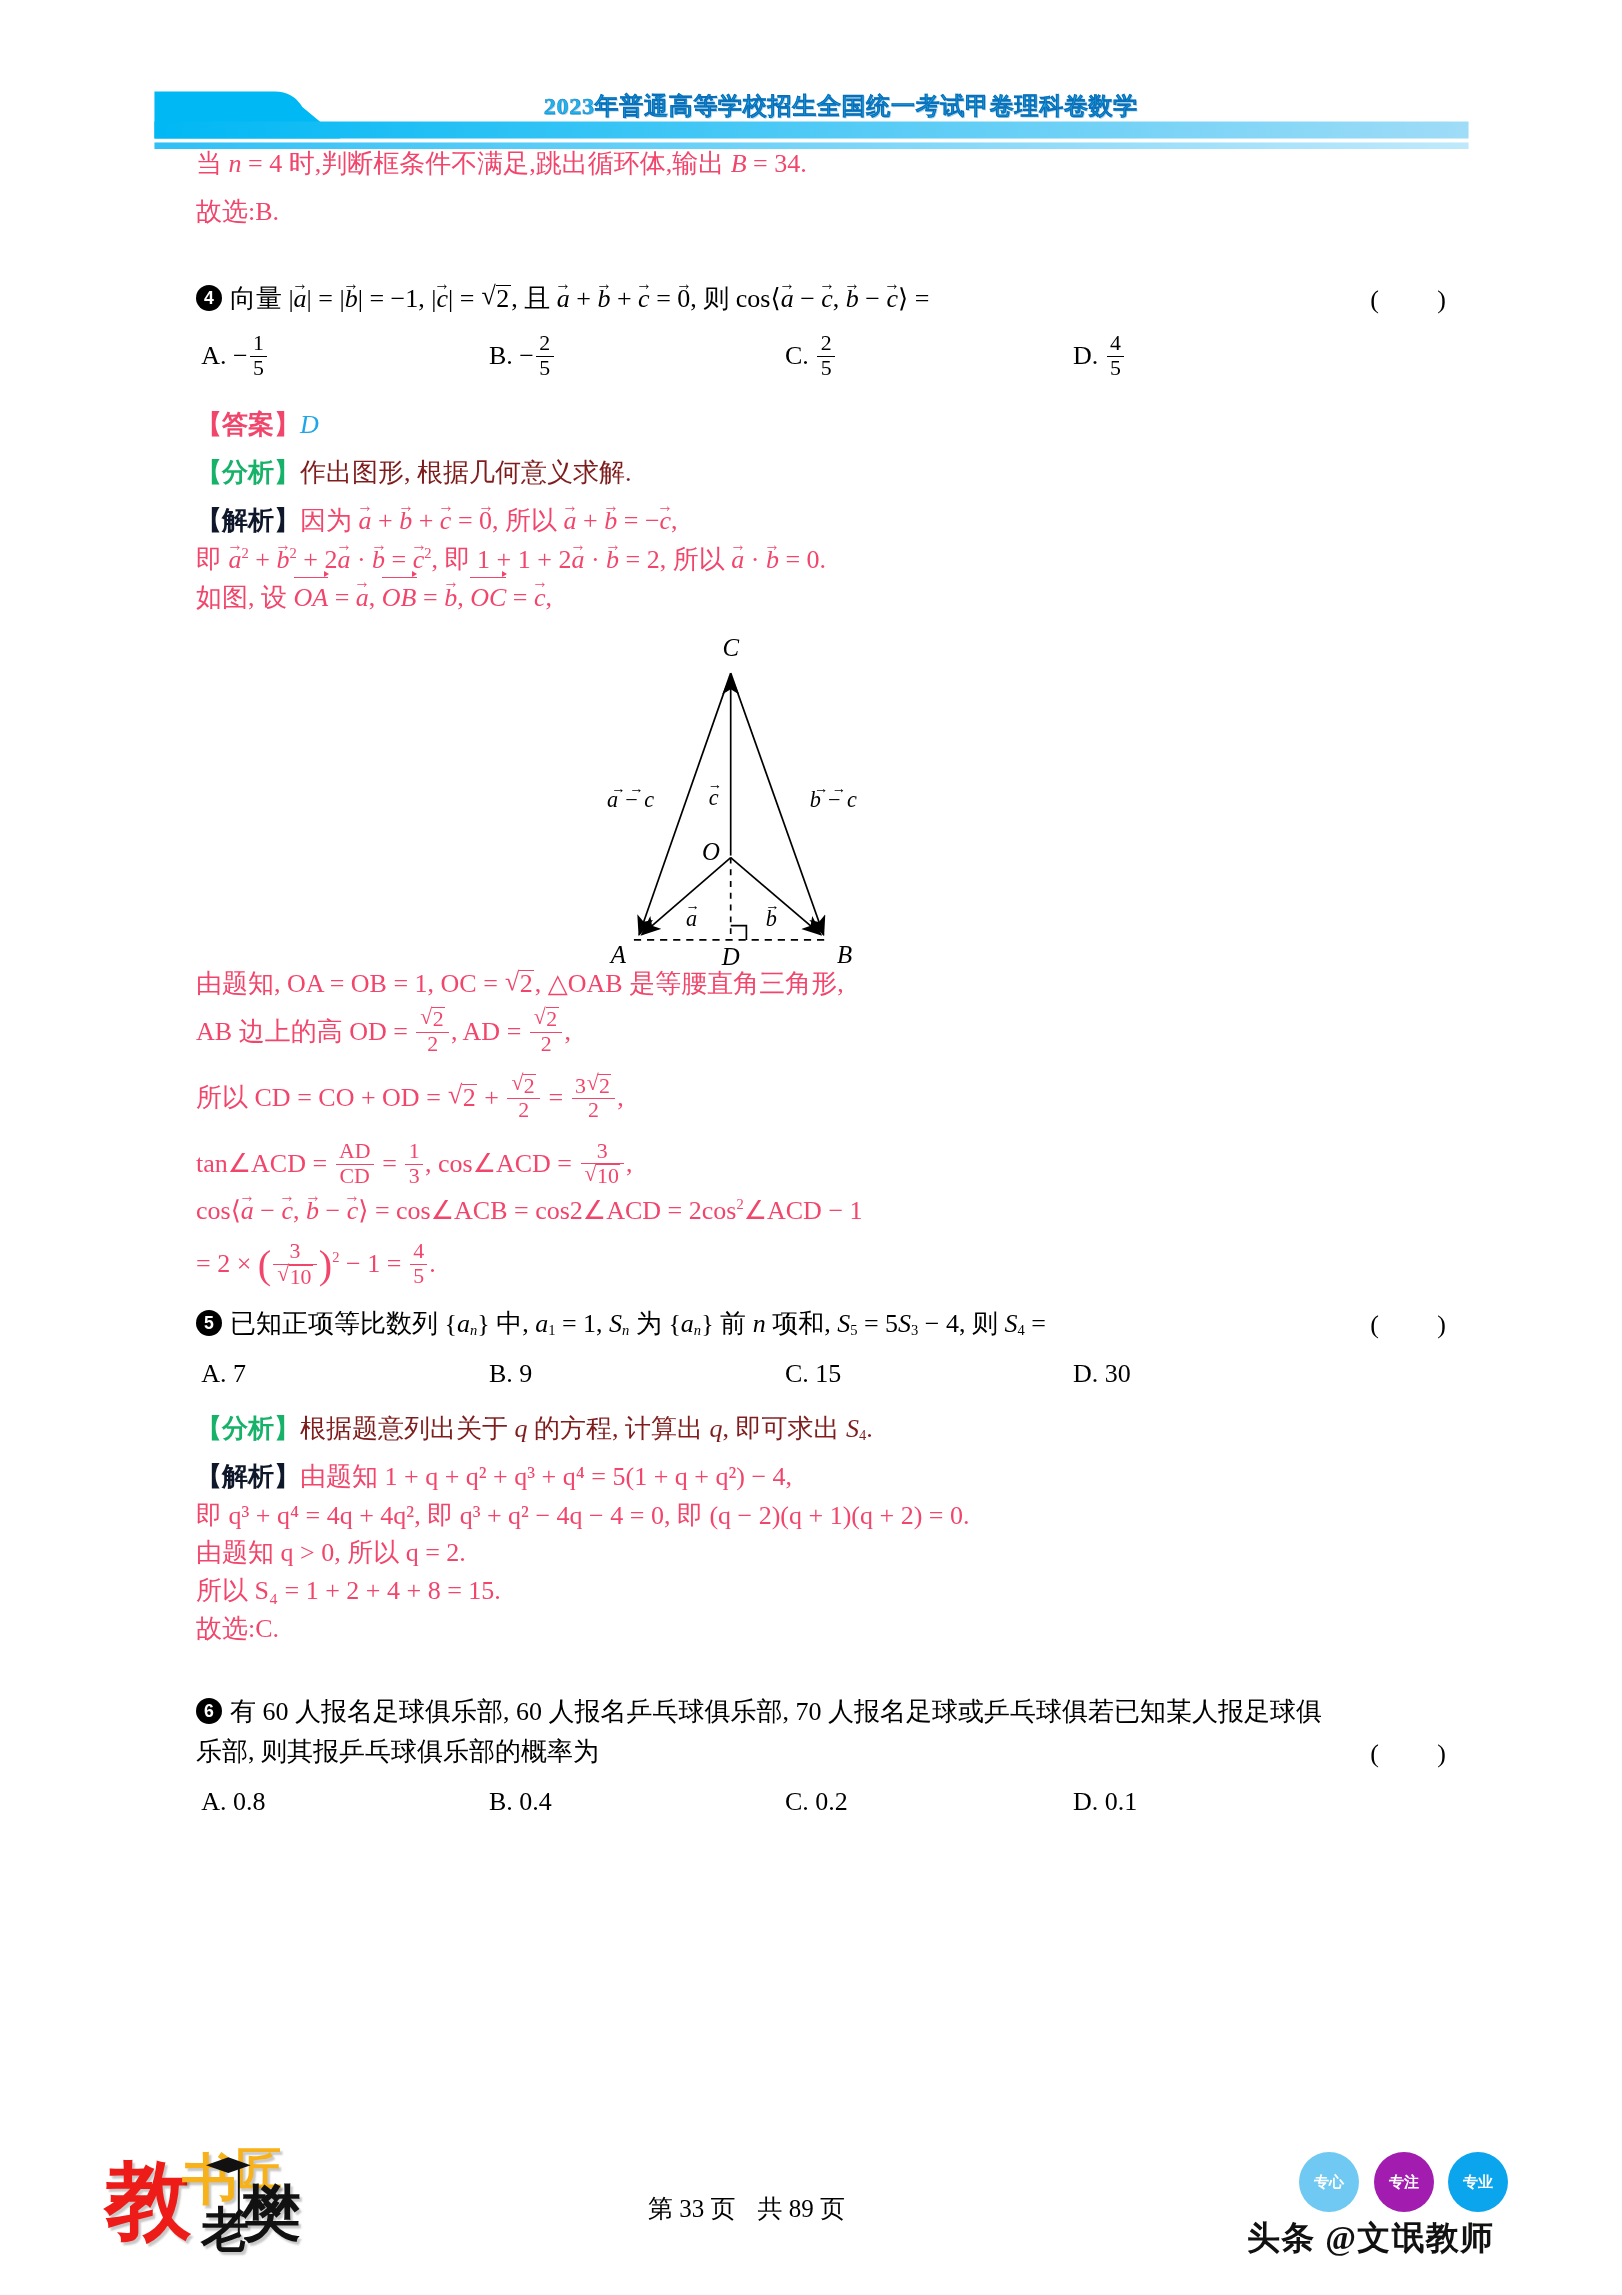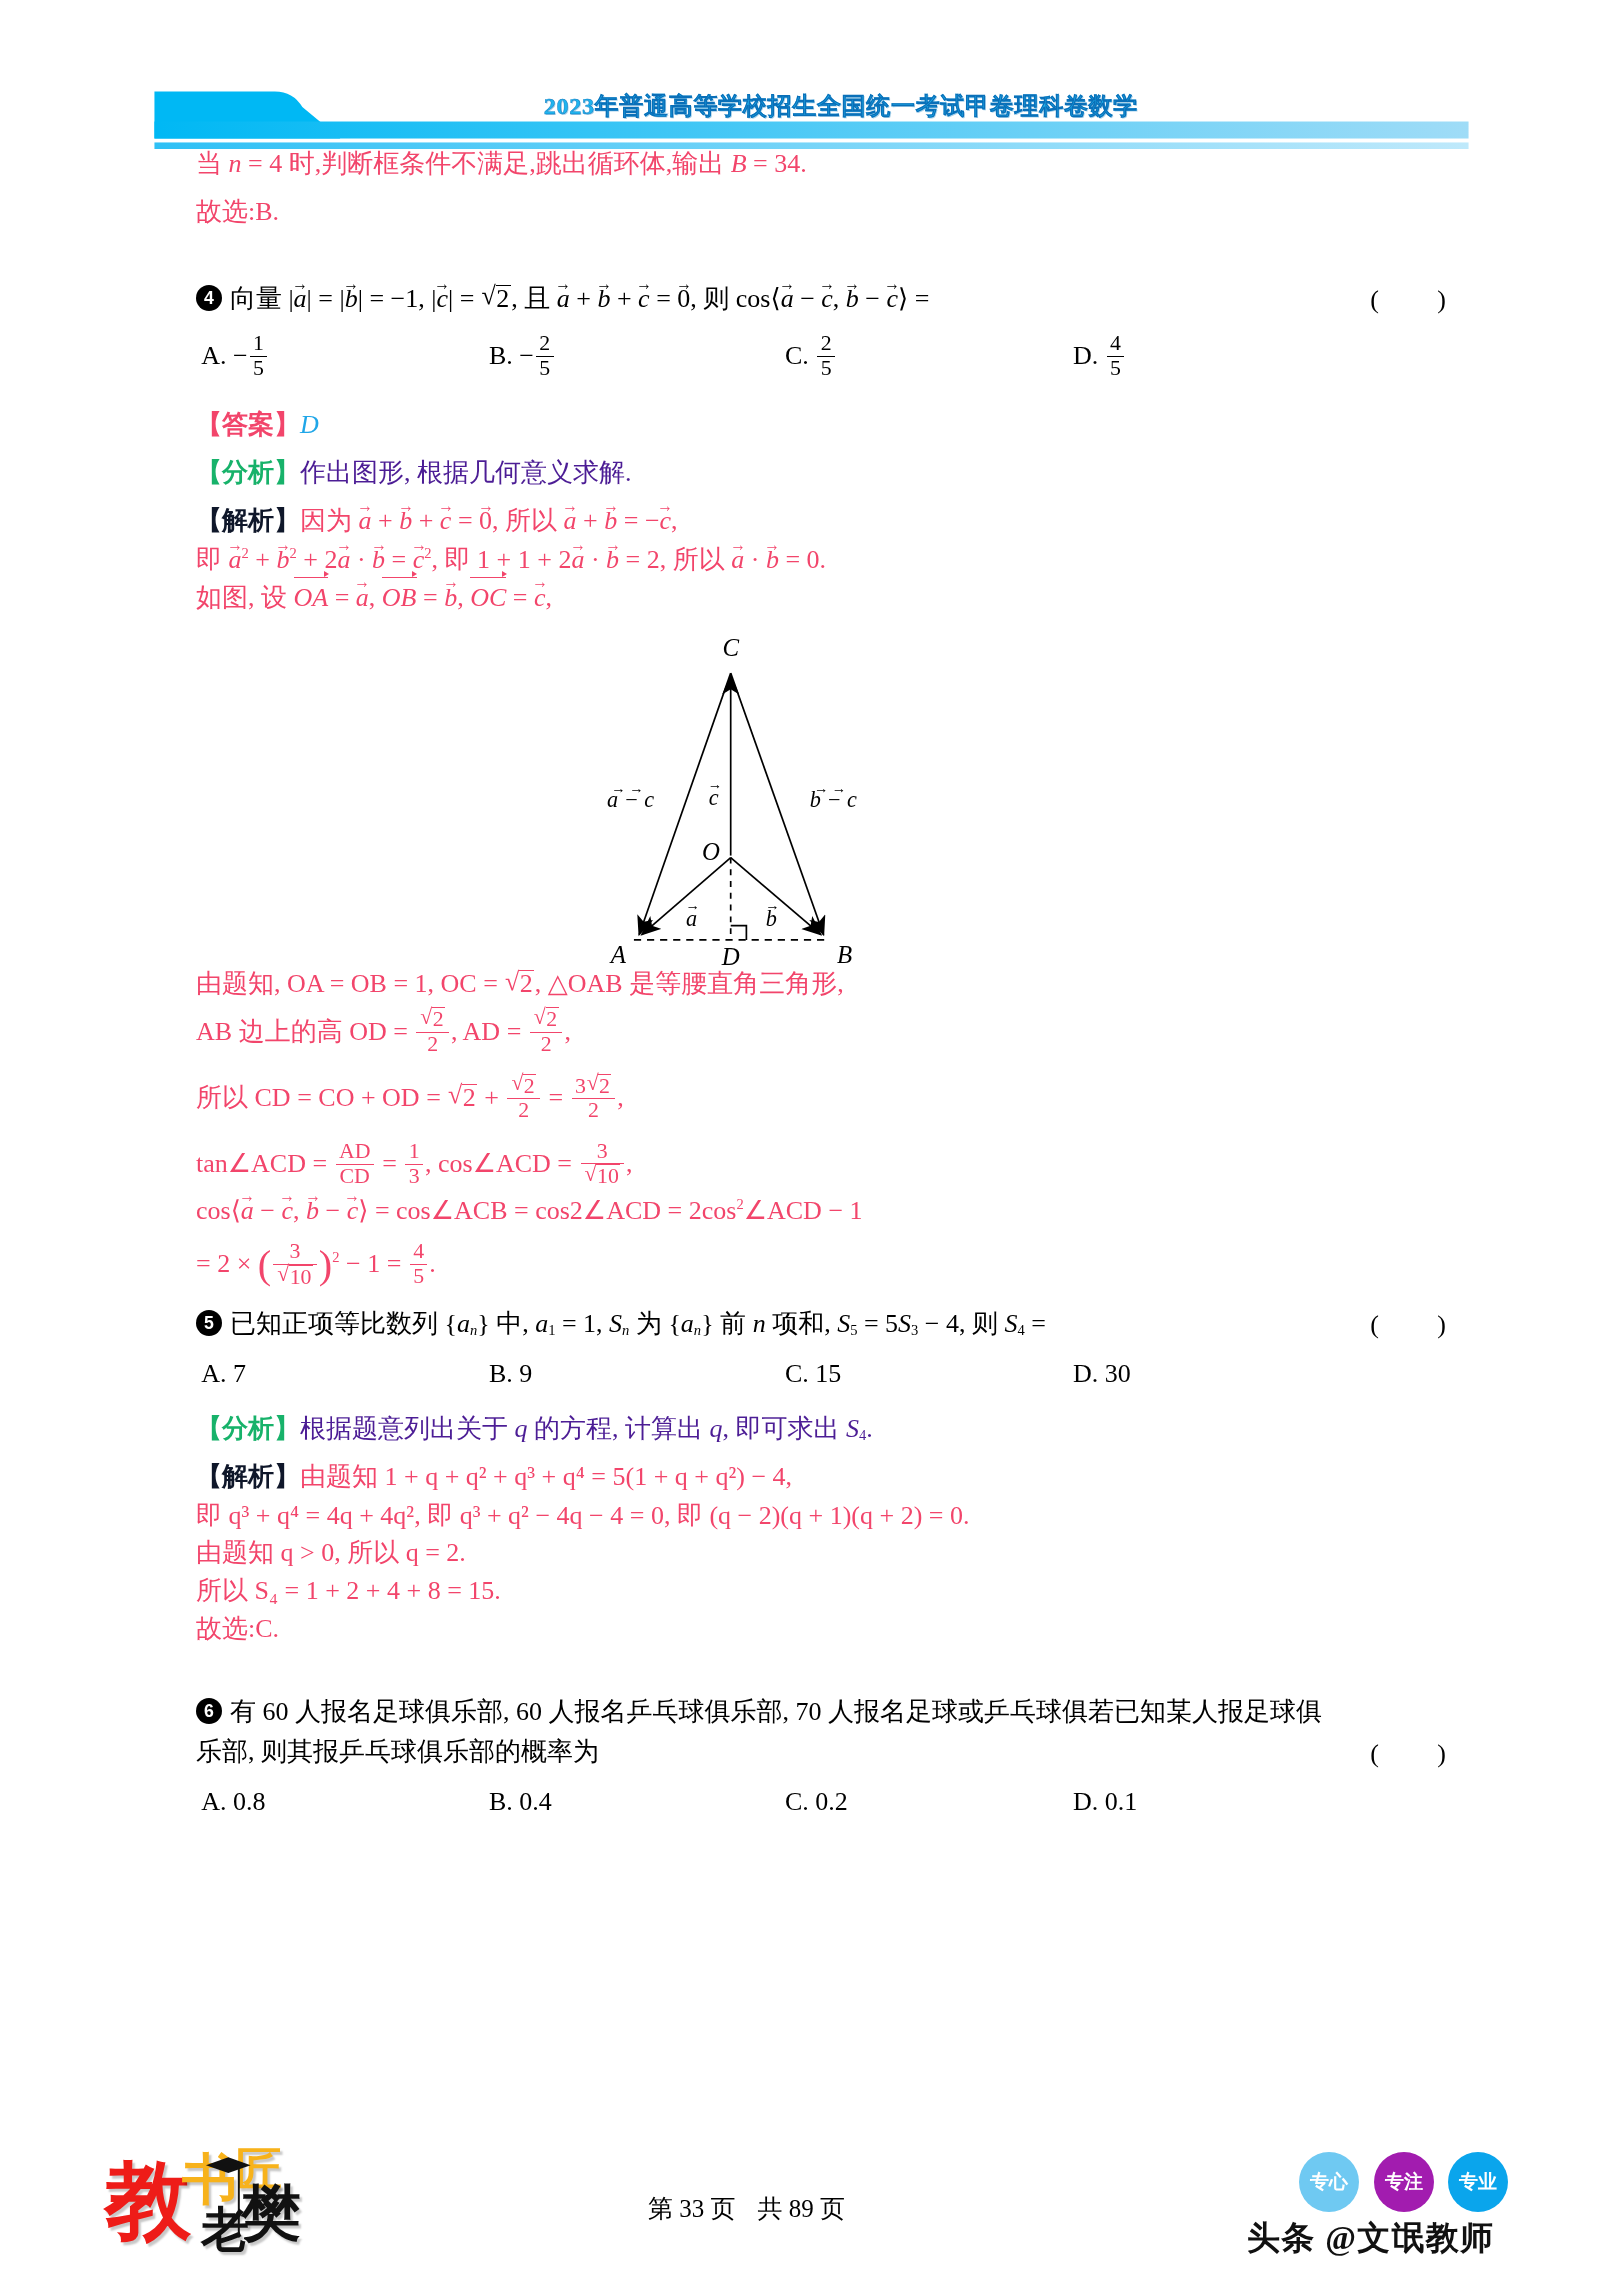--- a/index.html
+++ b/index.html
@@ -45,21 +45,21 @@
 
   
   .line {
     position: relative;
     font-size: 26px;
     line-height: 1.0;
     white-space: nowrap;
     font-family: "Liberation Serif", serif;
   }
   .red   { color: #f2456b; }
-  .green { color: #4c1d95; }
+  .green { color: #7f1d1d; }
   .blue  { color: #1fa6e8; }
   .black { color: #000000; }
 
   .tag-red   { color: #f2456b; font-weight: bold; }
   .tag-green { color: #17b26a; font-weight: bold; }
   .tag-blue  { color: #0f172a; font-weight: bold; font-family: Liberation Mono, monospace; }
 
   .cn { font-family: "Liberation Serif", "DejaVu Serif", serif; font-style: normal; }
   .mi { font-style: italic; font-family: "Liberation Serif", serif; }
   .mr { font-style: normal; font-family: "Liberation Serif", serif; }
@@ -205,21 +205,21 @@
     white-space: nowrap;
   }
   .page-count .sp2 { display: inline-block; width: 22px; }
 
   .badges { position: absolute; left: 1299px; top: 11.8px; width: 216px; height: 60px; }
   .badge {
     position: absolute;
     width: 60px; height: 60px;
     border-radius: 50%;
     color: #ffffff;
-    font-size: 19px;
+    font-size: 15px;
     font-weight: bold;
     text-align: center;
     line-height: 60px;
     font-family: "Liberation Serif", "DejaVu Serif", serif;
     letter-spacing: 0px;
   }
   .badge-1 { left: 0px;   background: #6fc9f2; }
   .badge-2 { left: 75px; background: #a21caf; }
   .badge-3 { left: 149px; background: #0aa5ec; }
 

